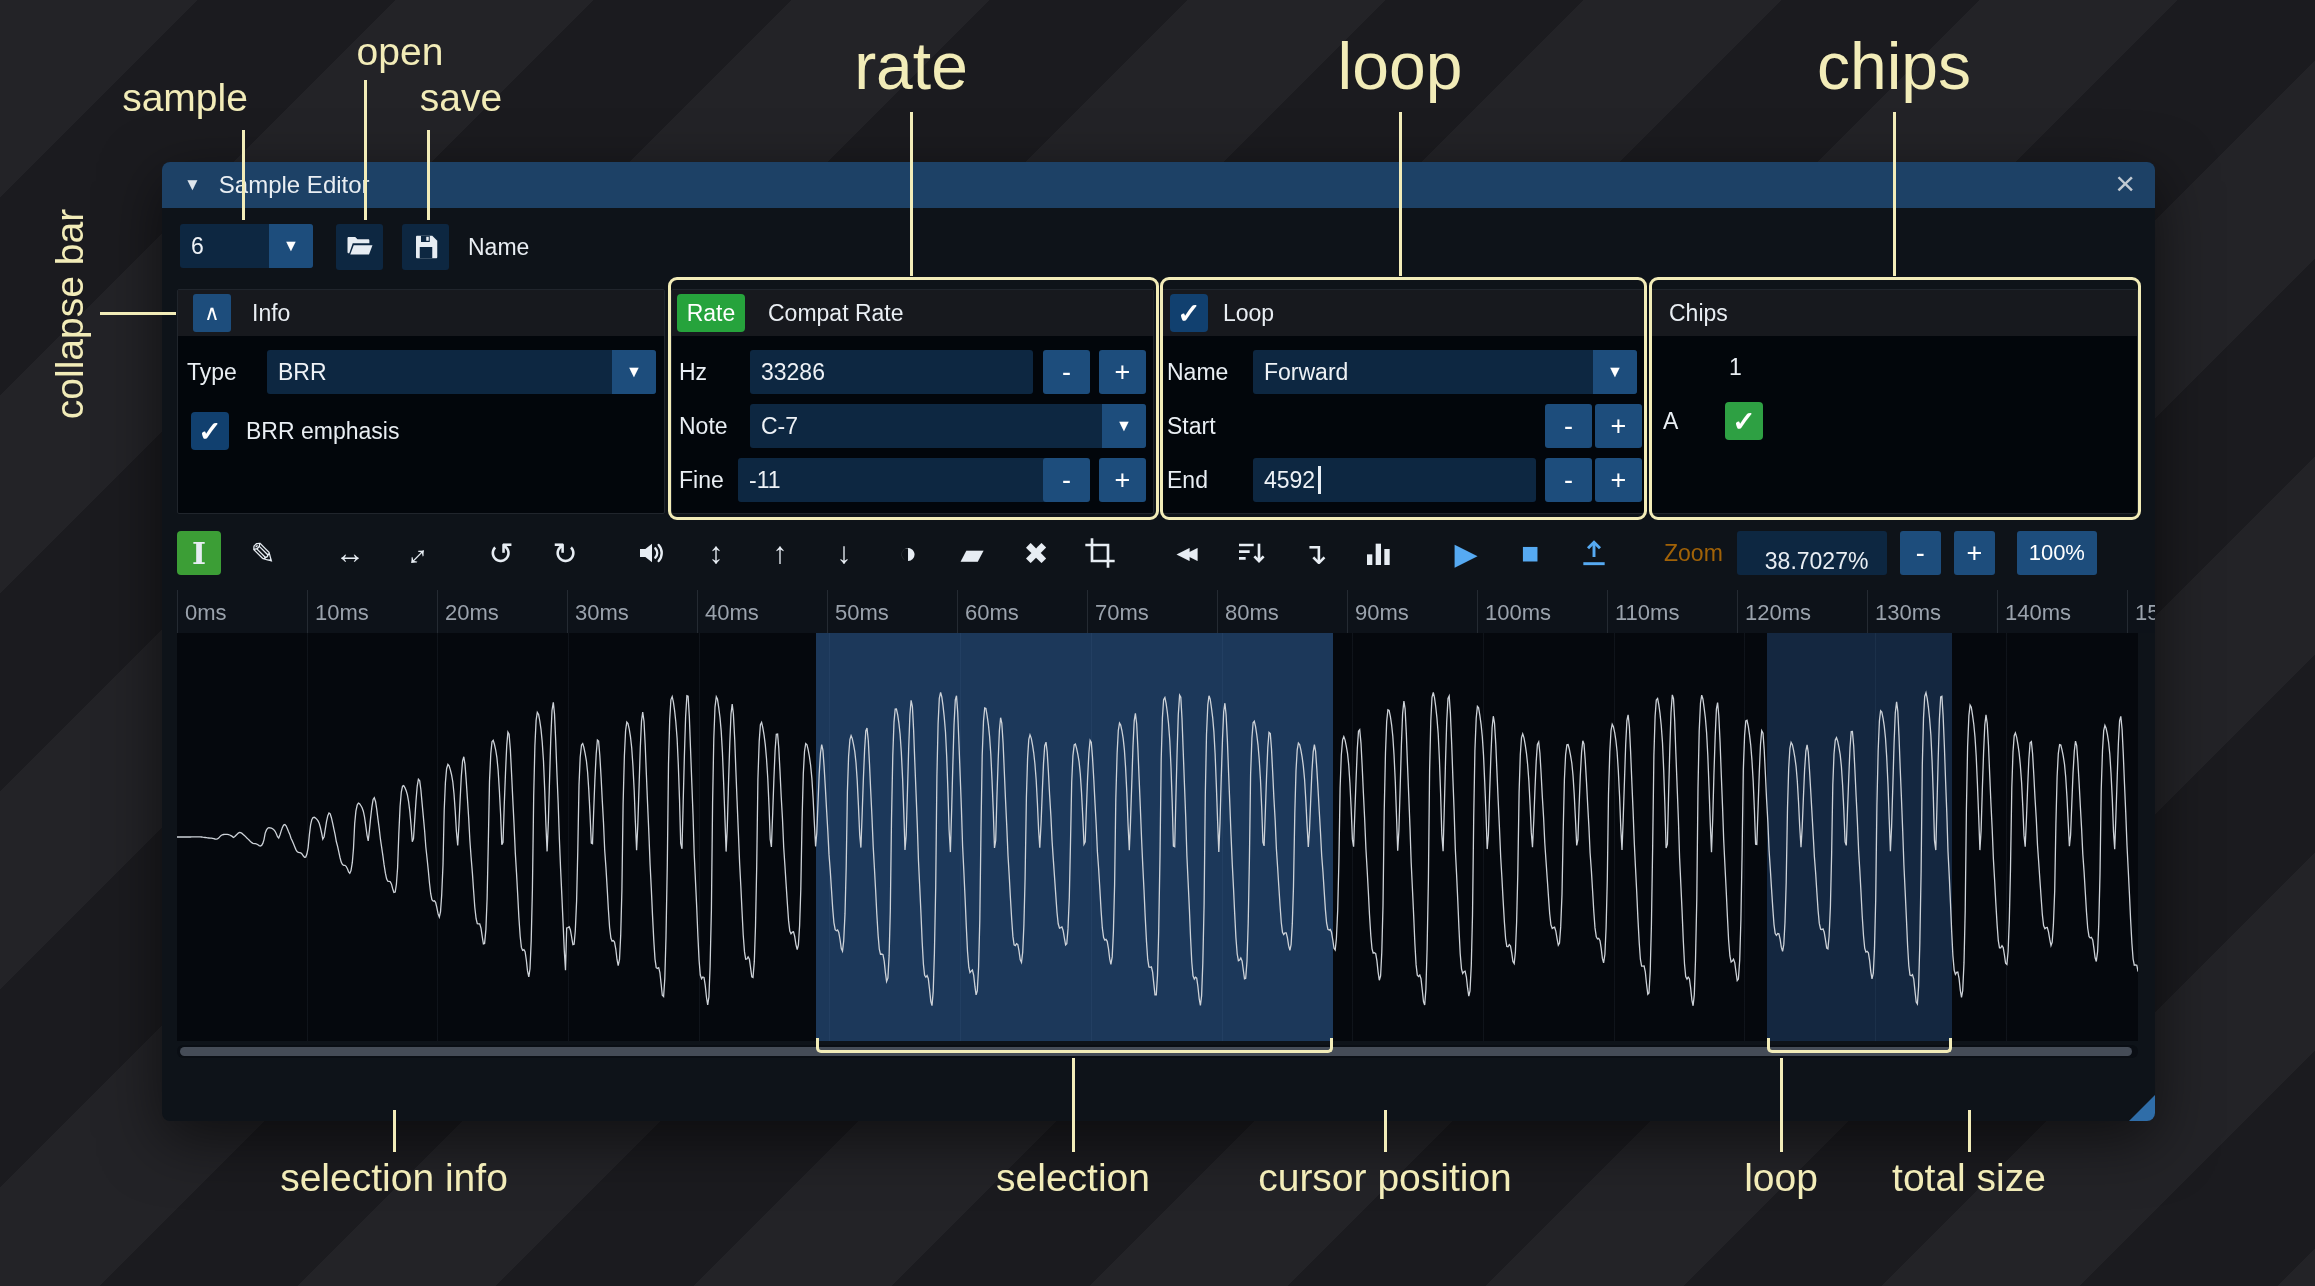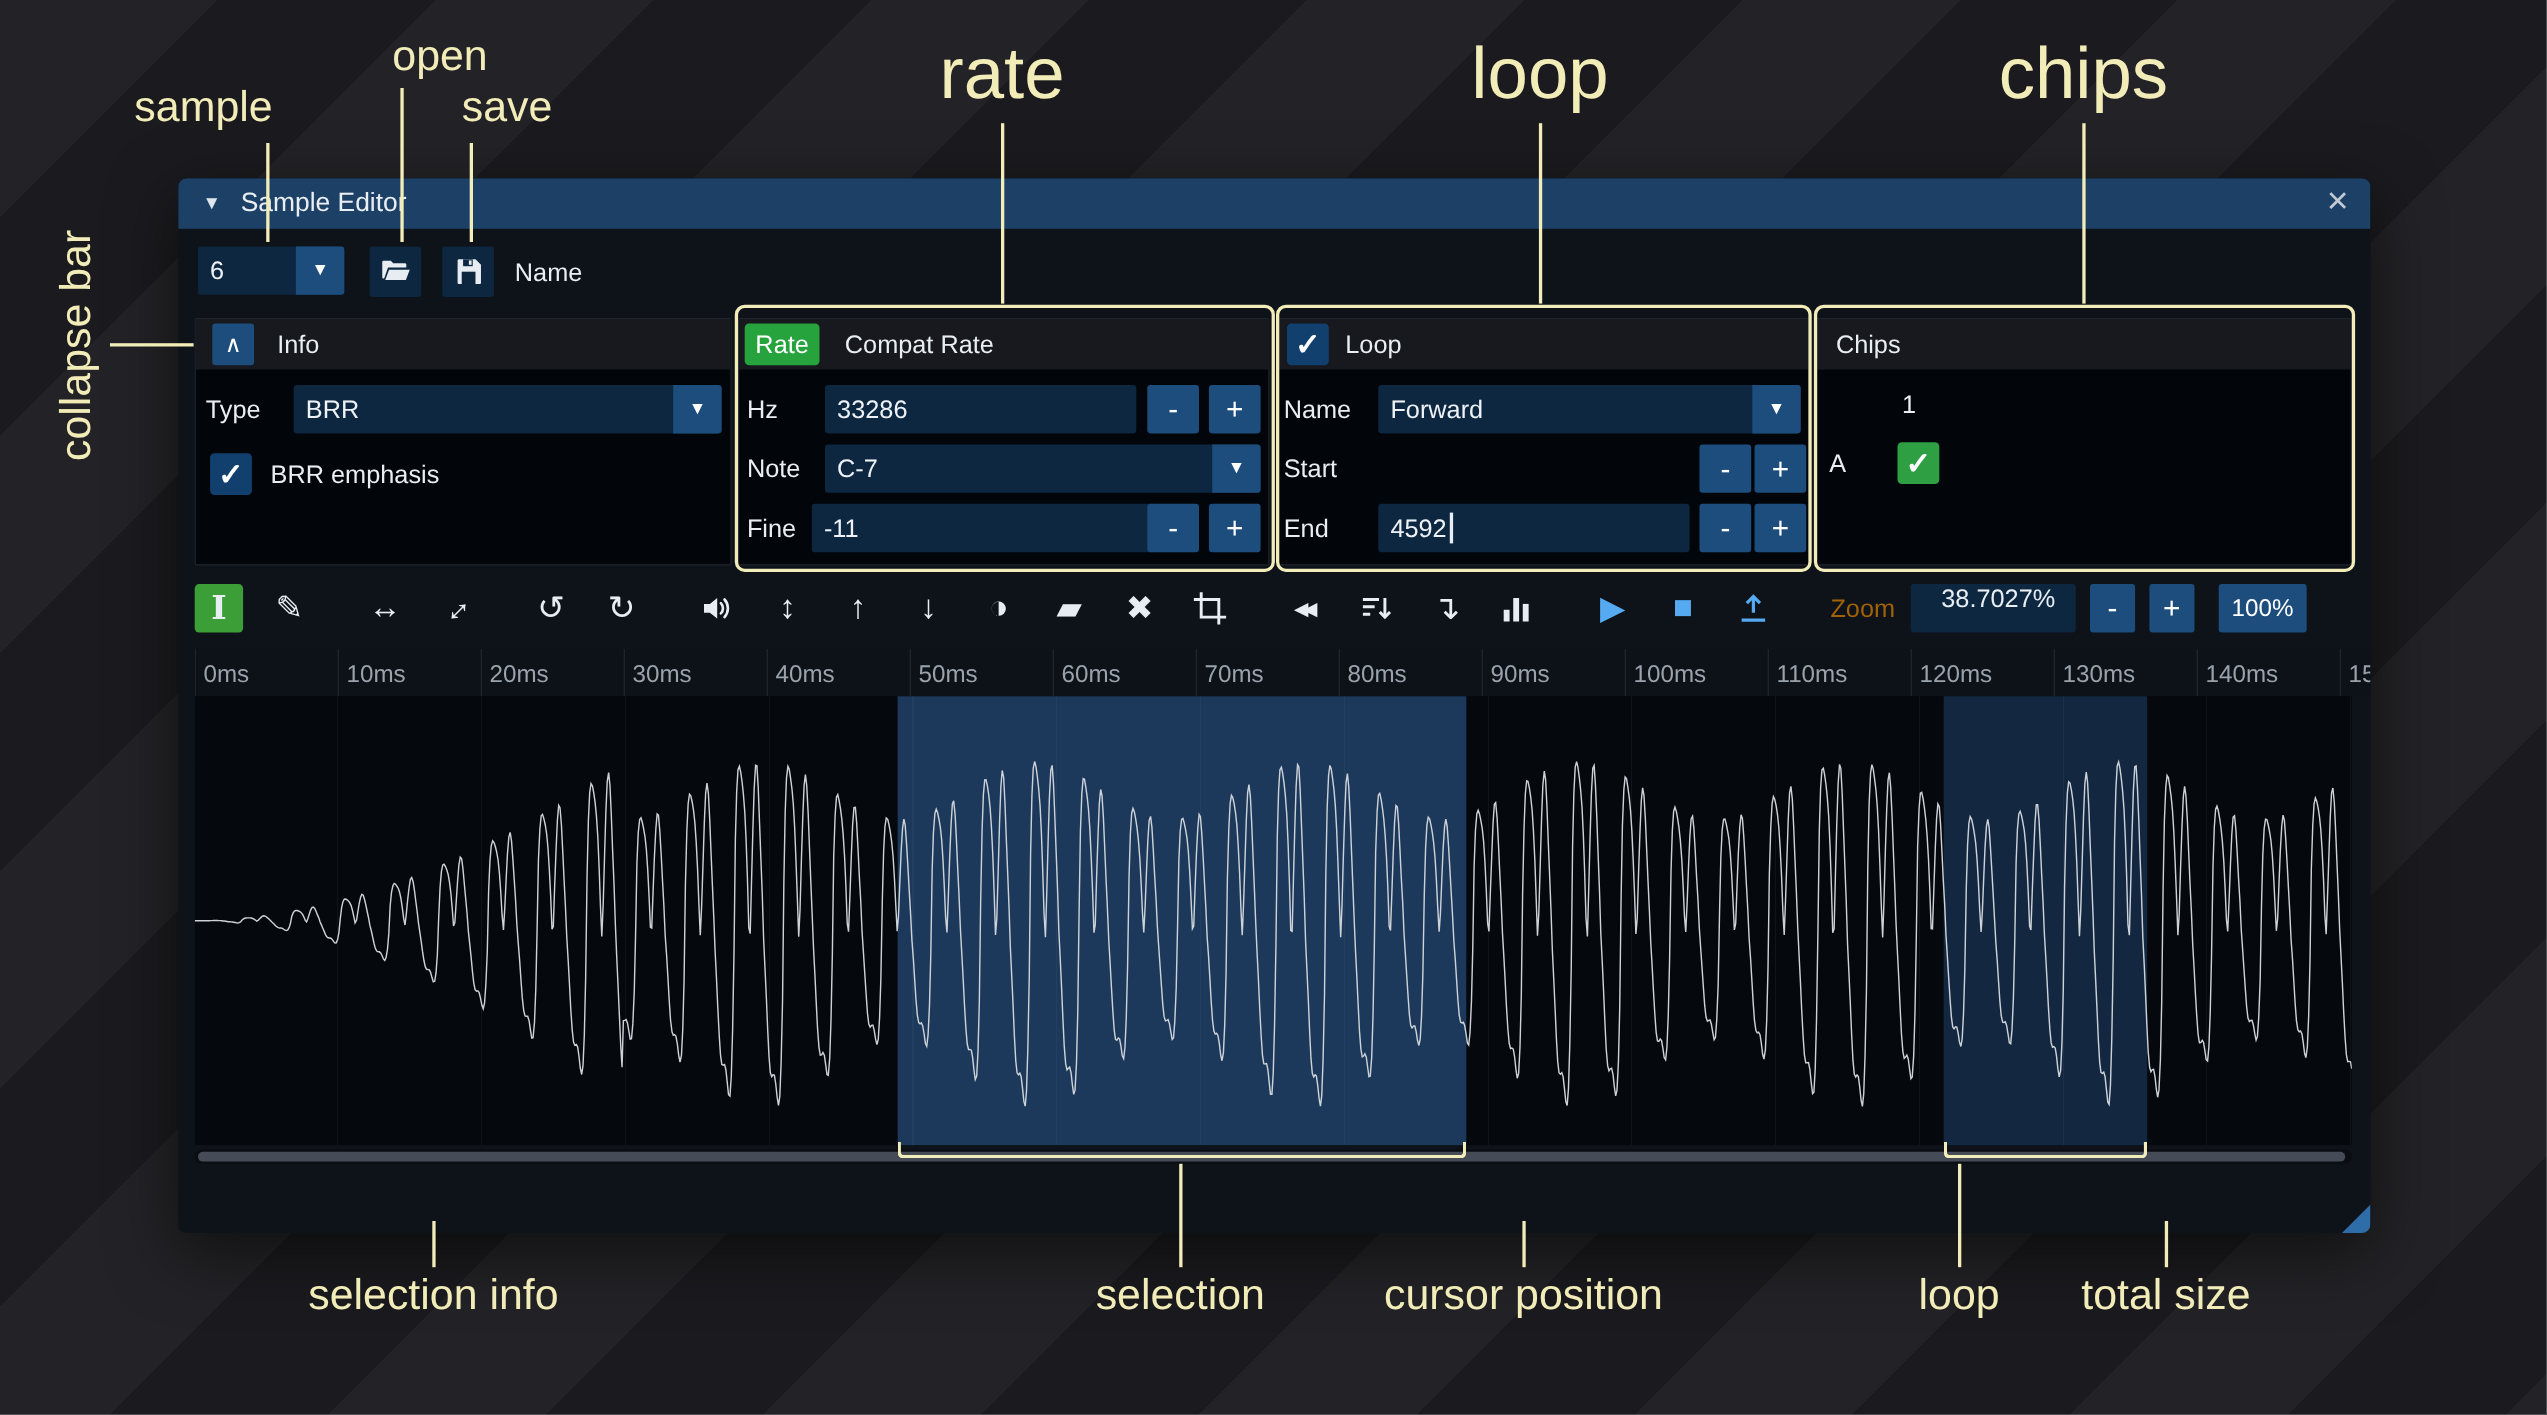--- a/index.html
+++ b/index.html
@@ -52,21 +52,21 @@
         margin-right:20px;border-radius:4px;flex:none;background:transparent;border:none;cursor:pointer;
         font-family:"Liberation Sans",sans-serif;}
   .tool.ge{margin-right:43px;}
   .tool.active{background:#3c9e36;}
   .tool.blue{color:#56aaf2;}
   .tool svg{width:32px;height:32px;}
   .tool .serifI{font-family:"DejaVu Serif",serif;font-weight:bold;font-size:30px;}
   .tool .rot45{display:inline-block;transform:rotate(-45deg);}
   .tool .rev{font-size:17px;letter-spacing:-5px;padding-right:5px;}
   .zlbl{font-size:23px;color:#a16207;margin:0 14px 0 28px;flex:none;}
-  .zfield{width:150px;height:44px;background:#0d2741;border-radius:3px;display:flex;align-items:flex-start;
+  .zfield{width:150px;height:44px;background:#0d2741;border-radius:3px;display:flex;align-items:flex-end;
           padding-left:28px;font-size:23px;flex:none;margin-right:13px;}
   .zbtn{width:41px;height:44px;background:#1d4d7c;border:none;border-radius:3px;color:#fff;font-size:27px;
         flex:none;margin-right:13px;cursor:pointer;display:flex;align-items:center;justify-content:center;}
   .zreset{width:80px;height:44px;background:#1d4d7c;border:none;border-radius:3px;color:#fff;font-size:22px;
           flex:none;margin-left:9px;cursor:pointer;display:flex;align-items:center;justify-content:center;}
   
   .timeline{position:absolute;left:15px;top:428px;width:1978px;height:43px;background:#0d1219;overflow:hidden;}
   .tcell{position:absolute;top:0;height:43px;line-height:46px;font-size:22px;color:#9aa2ac;
          border-left:1px solid #242a32;padding-left:7px;}
   .waves{position:absolute;left:15px;top:471px;width:1961px;height:408px;background:#05080d;}

